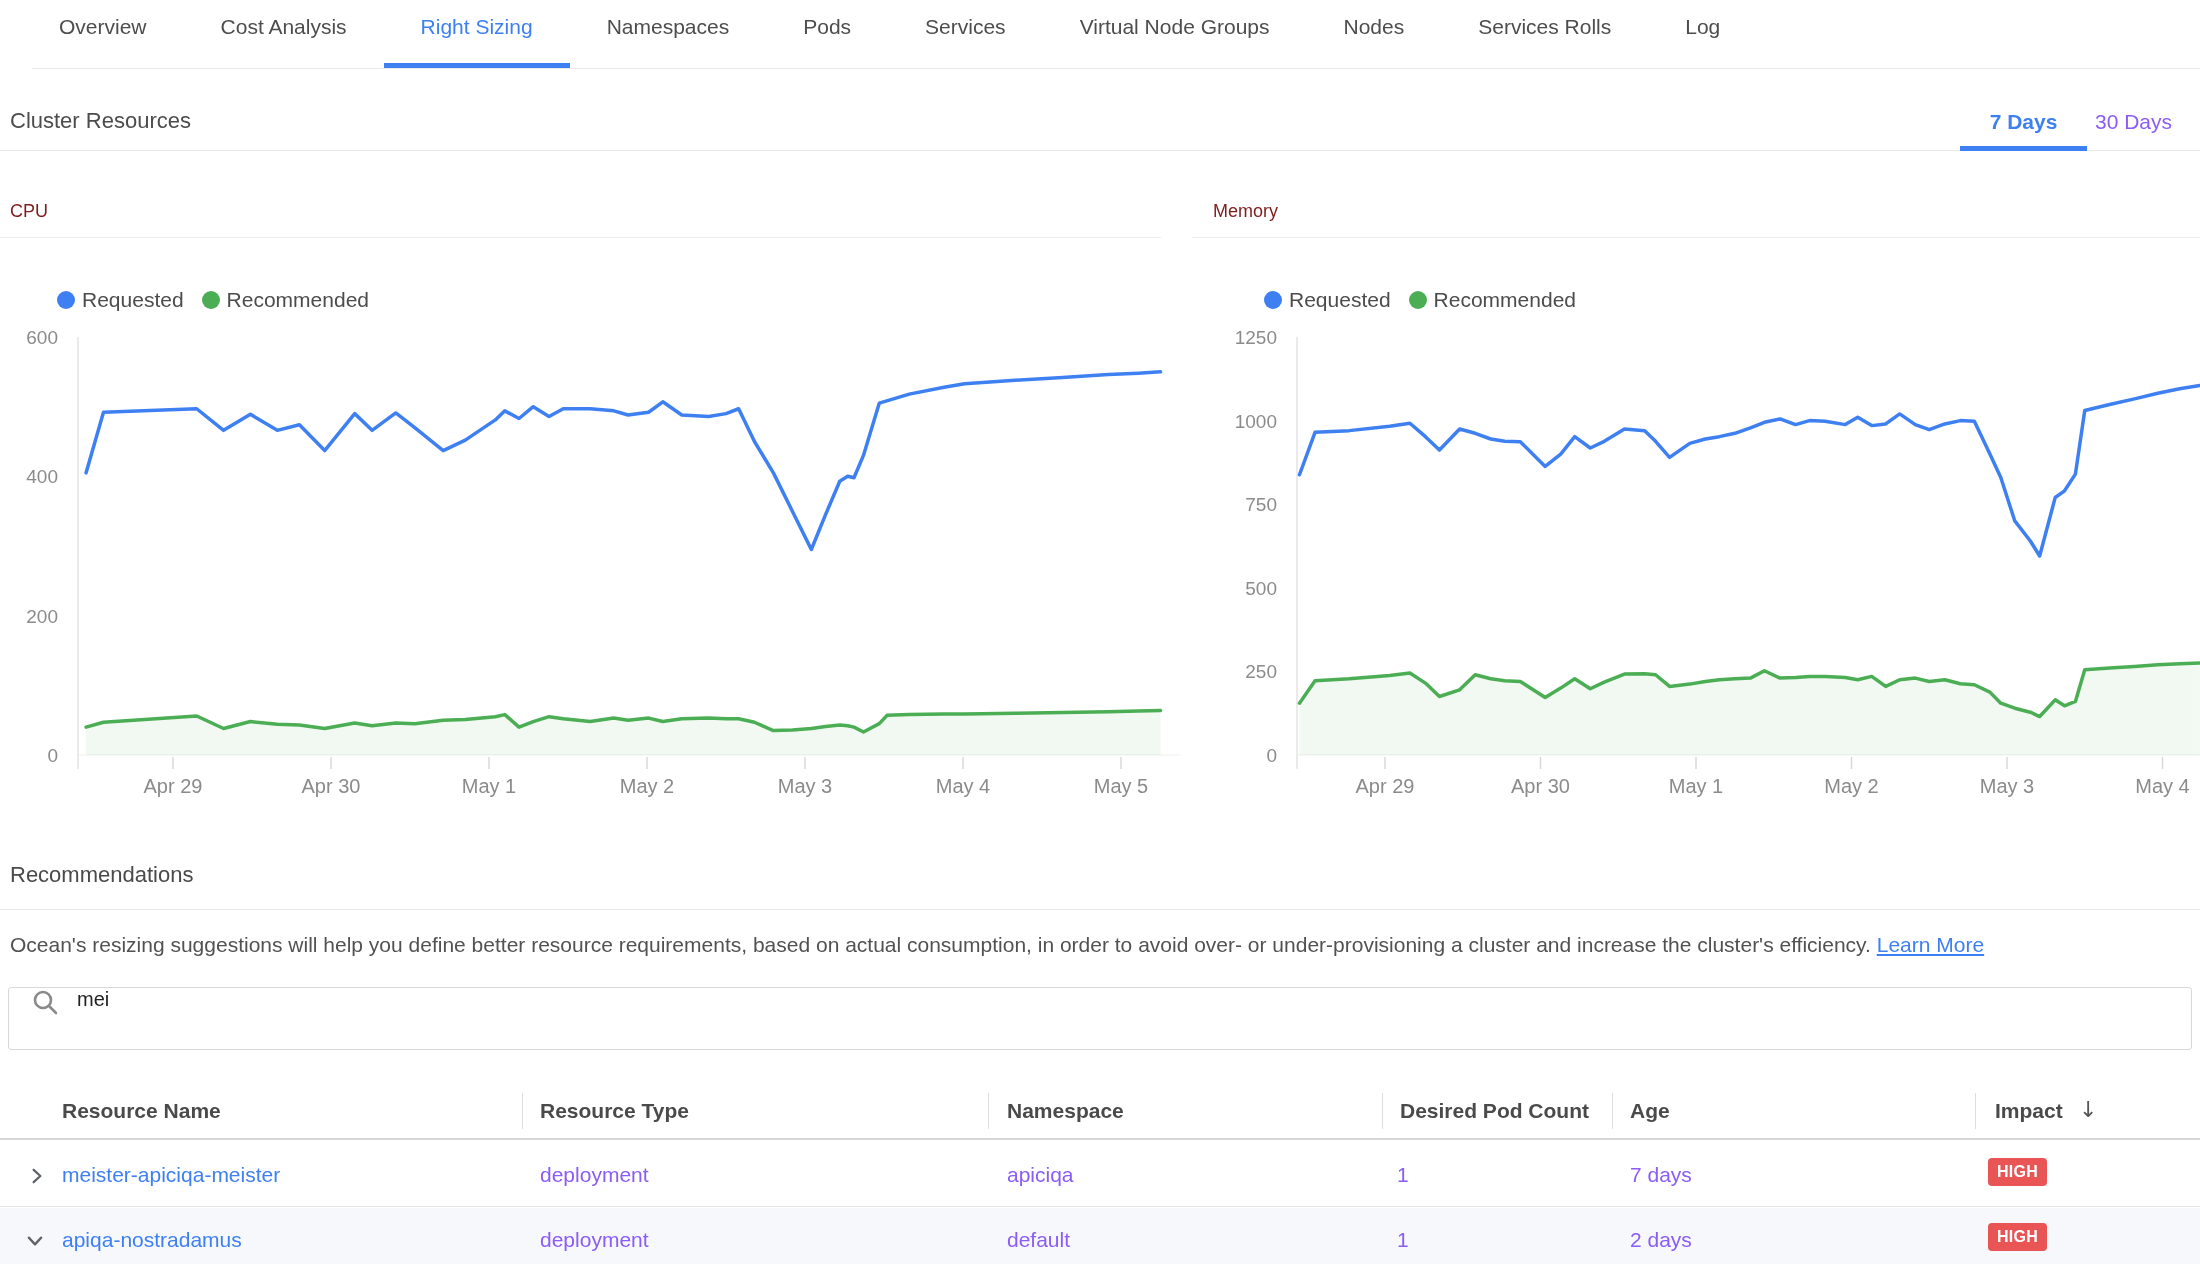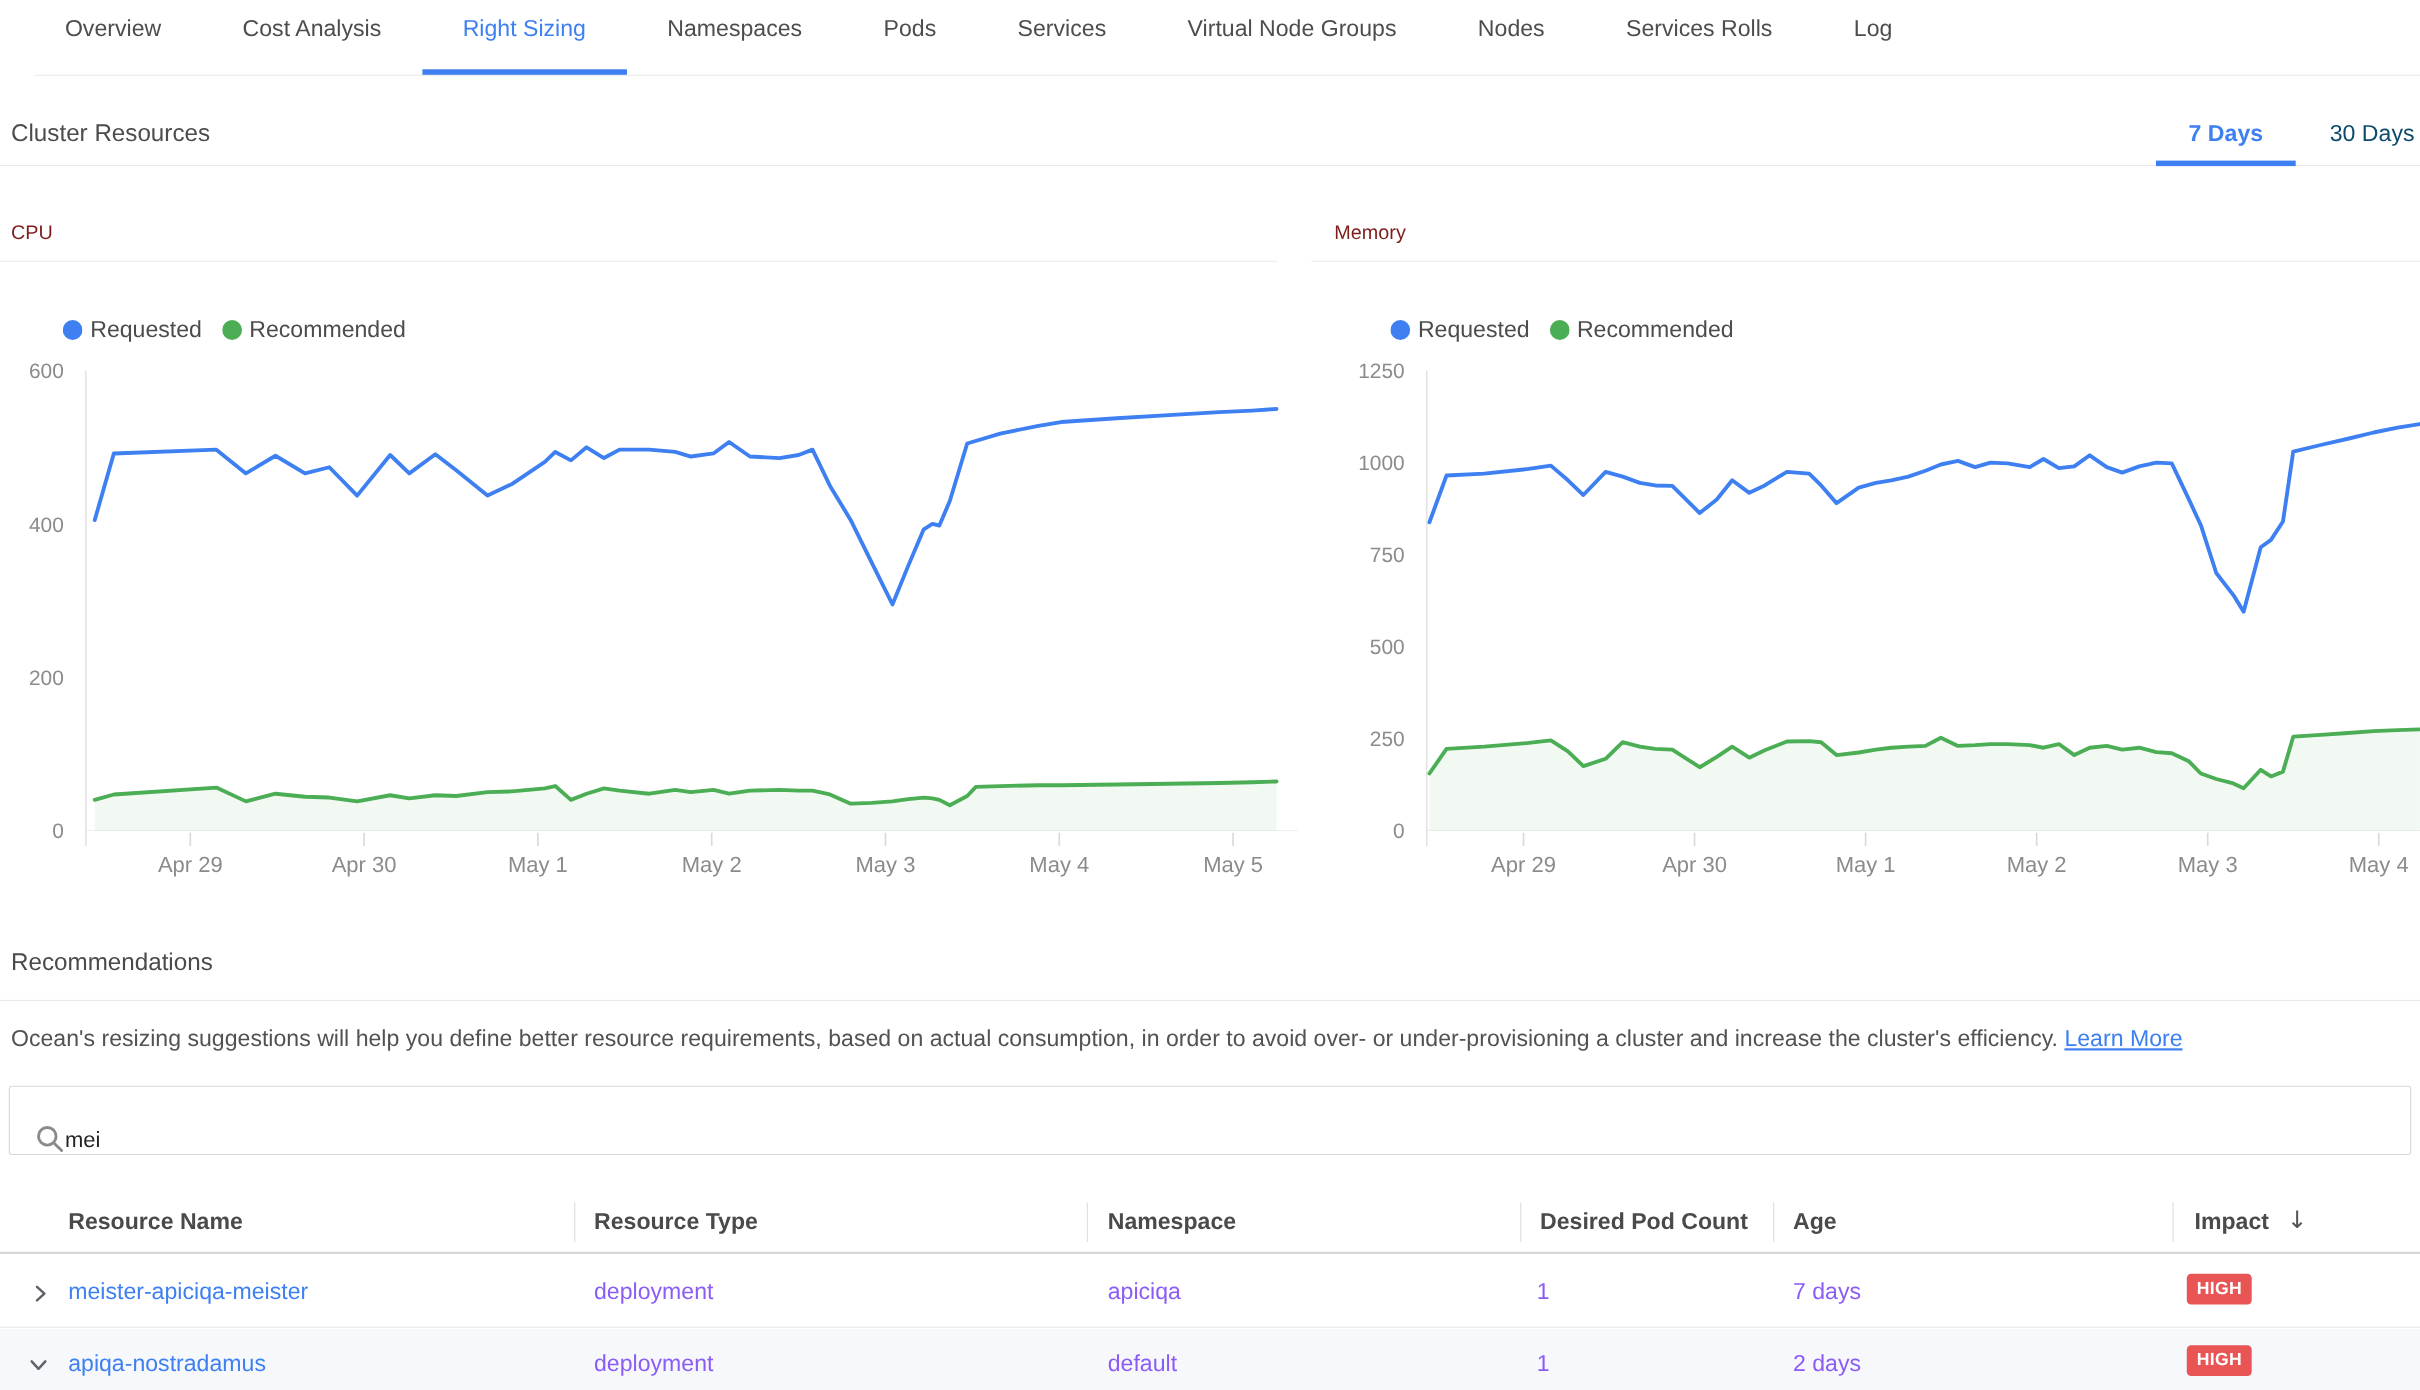--- a/index.html
+++ b/index.html
@@ -7,36 +7,36 @@
        font-family:"Liberation Sans",sans-serif;color:#4a4a4a;}
   .tabbar{position:absolute;left:0;top:0;width:2200px;height:68px;border-bottom:1px solid #eaeaea;margin-left:32px;}
   .tabbar-inner{display:flex;margin-left:-10px;height:68px}
   .tab{padding:15px 37px 0;font-size:21px;color:#4d4d4d;position:relative;box-sizing:border-box;white-space:nowrap;cursor:pointer}
   .tab.active{color:#3e80f1}
   .tab.active::after{content:"";position:absolute;left:0;right:0;bottom:0;height:5px;background:#3e80f1}
   .sec-title{position:absolute;left:10px;top:108px;font-size:22px;color:#4c4c4c}
   .hr1{position:absolute;left:0;top:150px;width:2200px;height:1px;background:#e9e9e9}
   .range7{position:absolute;left:1960px;top:110px;width:127px;text-align:center;font-size:21px;font-weight:bold;color:#3e80f1;cursor:pointer}
   .range7u{position:absolute;left:1960px;top:146px;width:127px;height:5px;background:#3e80f1}
-  .range30{position:absolute;left:2095px;top:110px;width:100px;text-align:right;font-size:21px;color:#0c4a6e;cursor:pointer}
+  .range30{position:absolute;left:2095px;top:110px;width:100px;text-align:left;font-size:21px;color:#8b5cf6;cursor:pointer}
   .chart-title{position:absolute;top:201px;font-size:18px;color:#7f1d1d}
   .t-cpu{left:10px}.t-mem{left:1213px}
   .title-hr{position:absolute;top:237px;height:1px;background:#ededed}
   .thr-cpu{left:0;width:1161px}.thr-mem{left:1192px;width:1008px}
   .legend{position:absolute;top:288px;display:flex;gap:18px}
   .legend.cpu{left:57px}.legend.mem{left:1264px}
   .legend-item{display:flex;align-items:center;gap:7px;font-size:21px;color:#4c4c4c}
   svg.chart{position:absolute}
   #cpuChart{left:0;top:300px}
   #memChart{left:1190px;top:300px}
   .rec-title{position:absolute;left:10px;top:862px;font-size:22px;color:#4a4a4a}
   .hr2{position:absolute;left:0;top:909px;width:2200px;height:1px;background:#e9e9e9}
   .rec-p{position:absolute;left:10px;top:933px;font-size:21px;color:#525252}
   .rec-p a{color:#3e80f1;text-decoration:underline;cursor:pointer}
-  .search{position:absolute;left:8px;top:987px;width:2184px;height:63px;border:1px solid #d8d8d8;border-radius:3px;display:flex;align-items:flex-end;padding-left:22px;box-sizing:border-box}
+  .search{position:absolute;left:8px;top:987px;width:2184px;height:63px;border:1px solid #d8d8d8;border-radius:3px;display:flex;align-items:flex-start;padding-left:22px;gap:18px;box-sizing:border-box}
   .search-text{font-size:20px;color:#222}
   .th{position:absolute;top:1099px;font-size:21px;font-weight:bold;color:#4a4a4a}
   .vsep{position:absolute;top:1093px;height:36px;width:1px;background:#ddd}
   .thead-hr{position:absolute;left:0;top:1138px;width:2200px;height:2px;background:#d6d6d6}
   .row{position:absolute;left:0;width:2200px}
   .row1{top:1141px;height:66px;background:#fff;border-bottom:1px solid #e6e6e6;box-sizing:border-box}
   .row2{top:1208px;height:56px;background:#f6f8fc}
   .cell{position:absolute;font-size:21px;color:#8b5cf6}
   .link{color:#3e80f1;cursor:pointer}
   .badge{display:inline-block;background:#e95455;color:#fff;font-size:16px;font-weight:bold;padding:5px 9px;border-radius:4px;letter-spacing:.3px}

